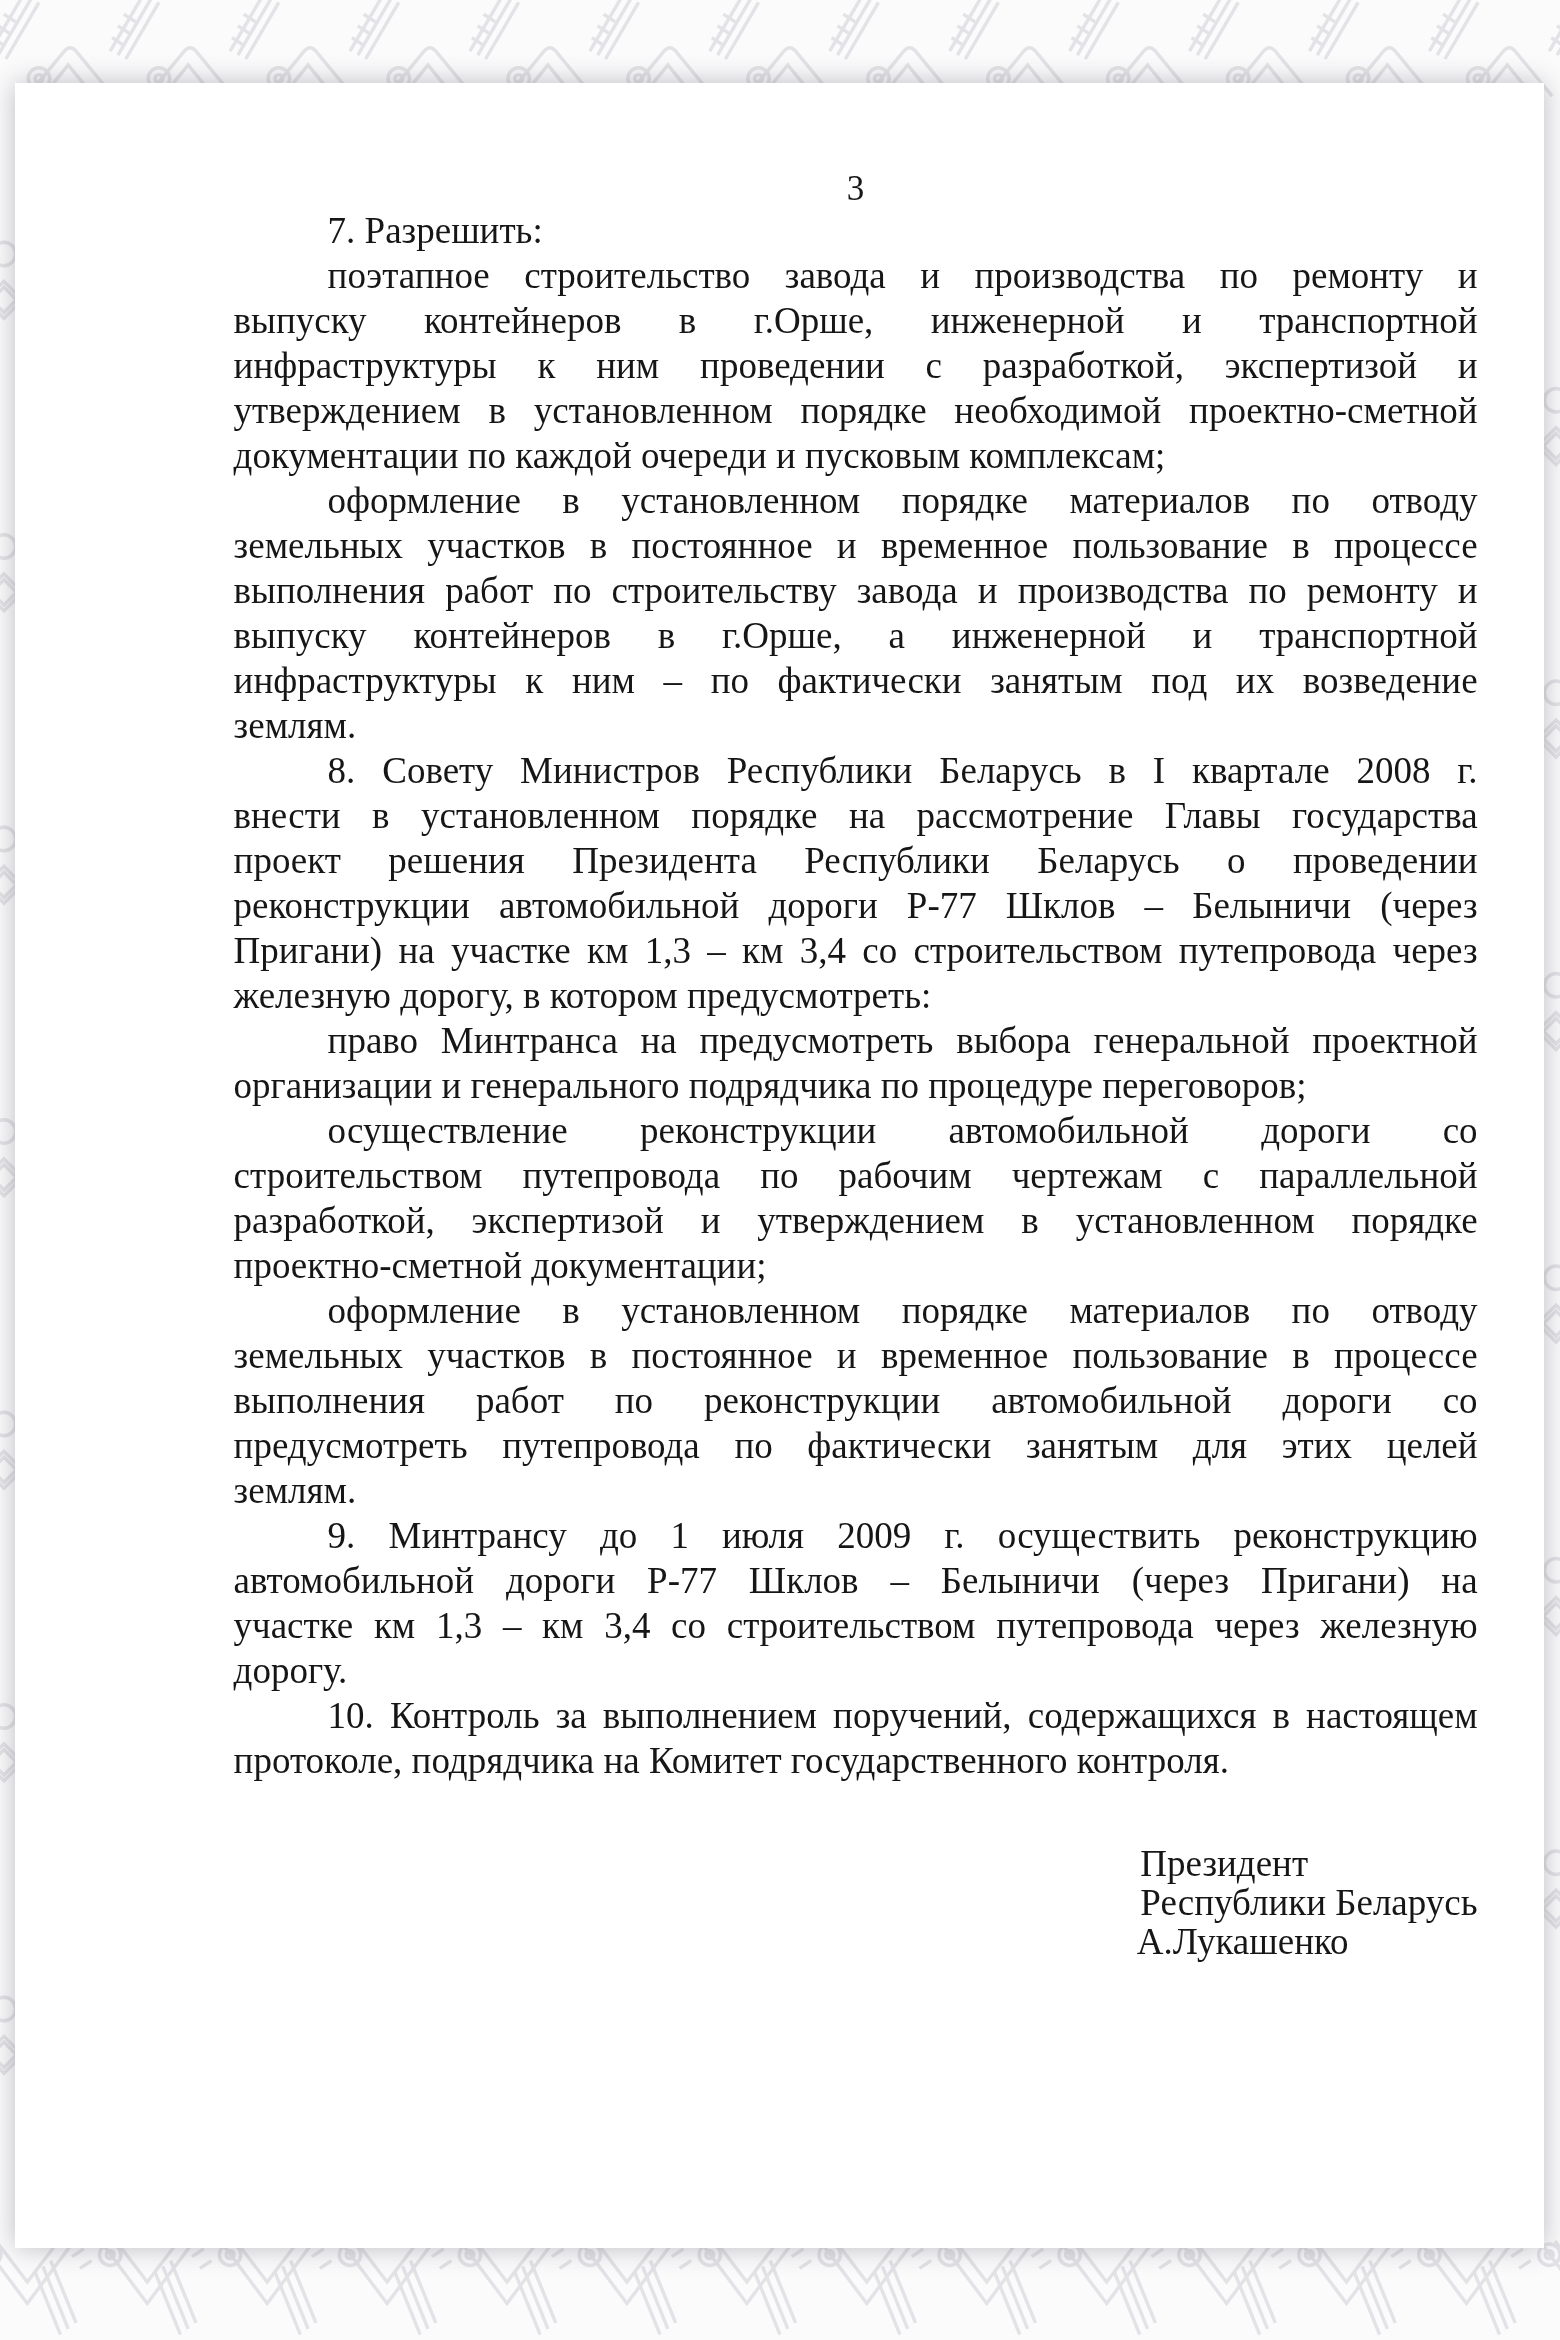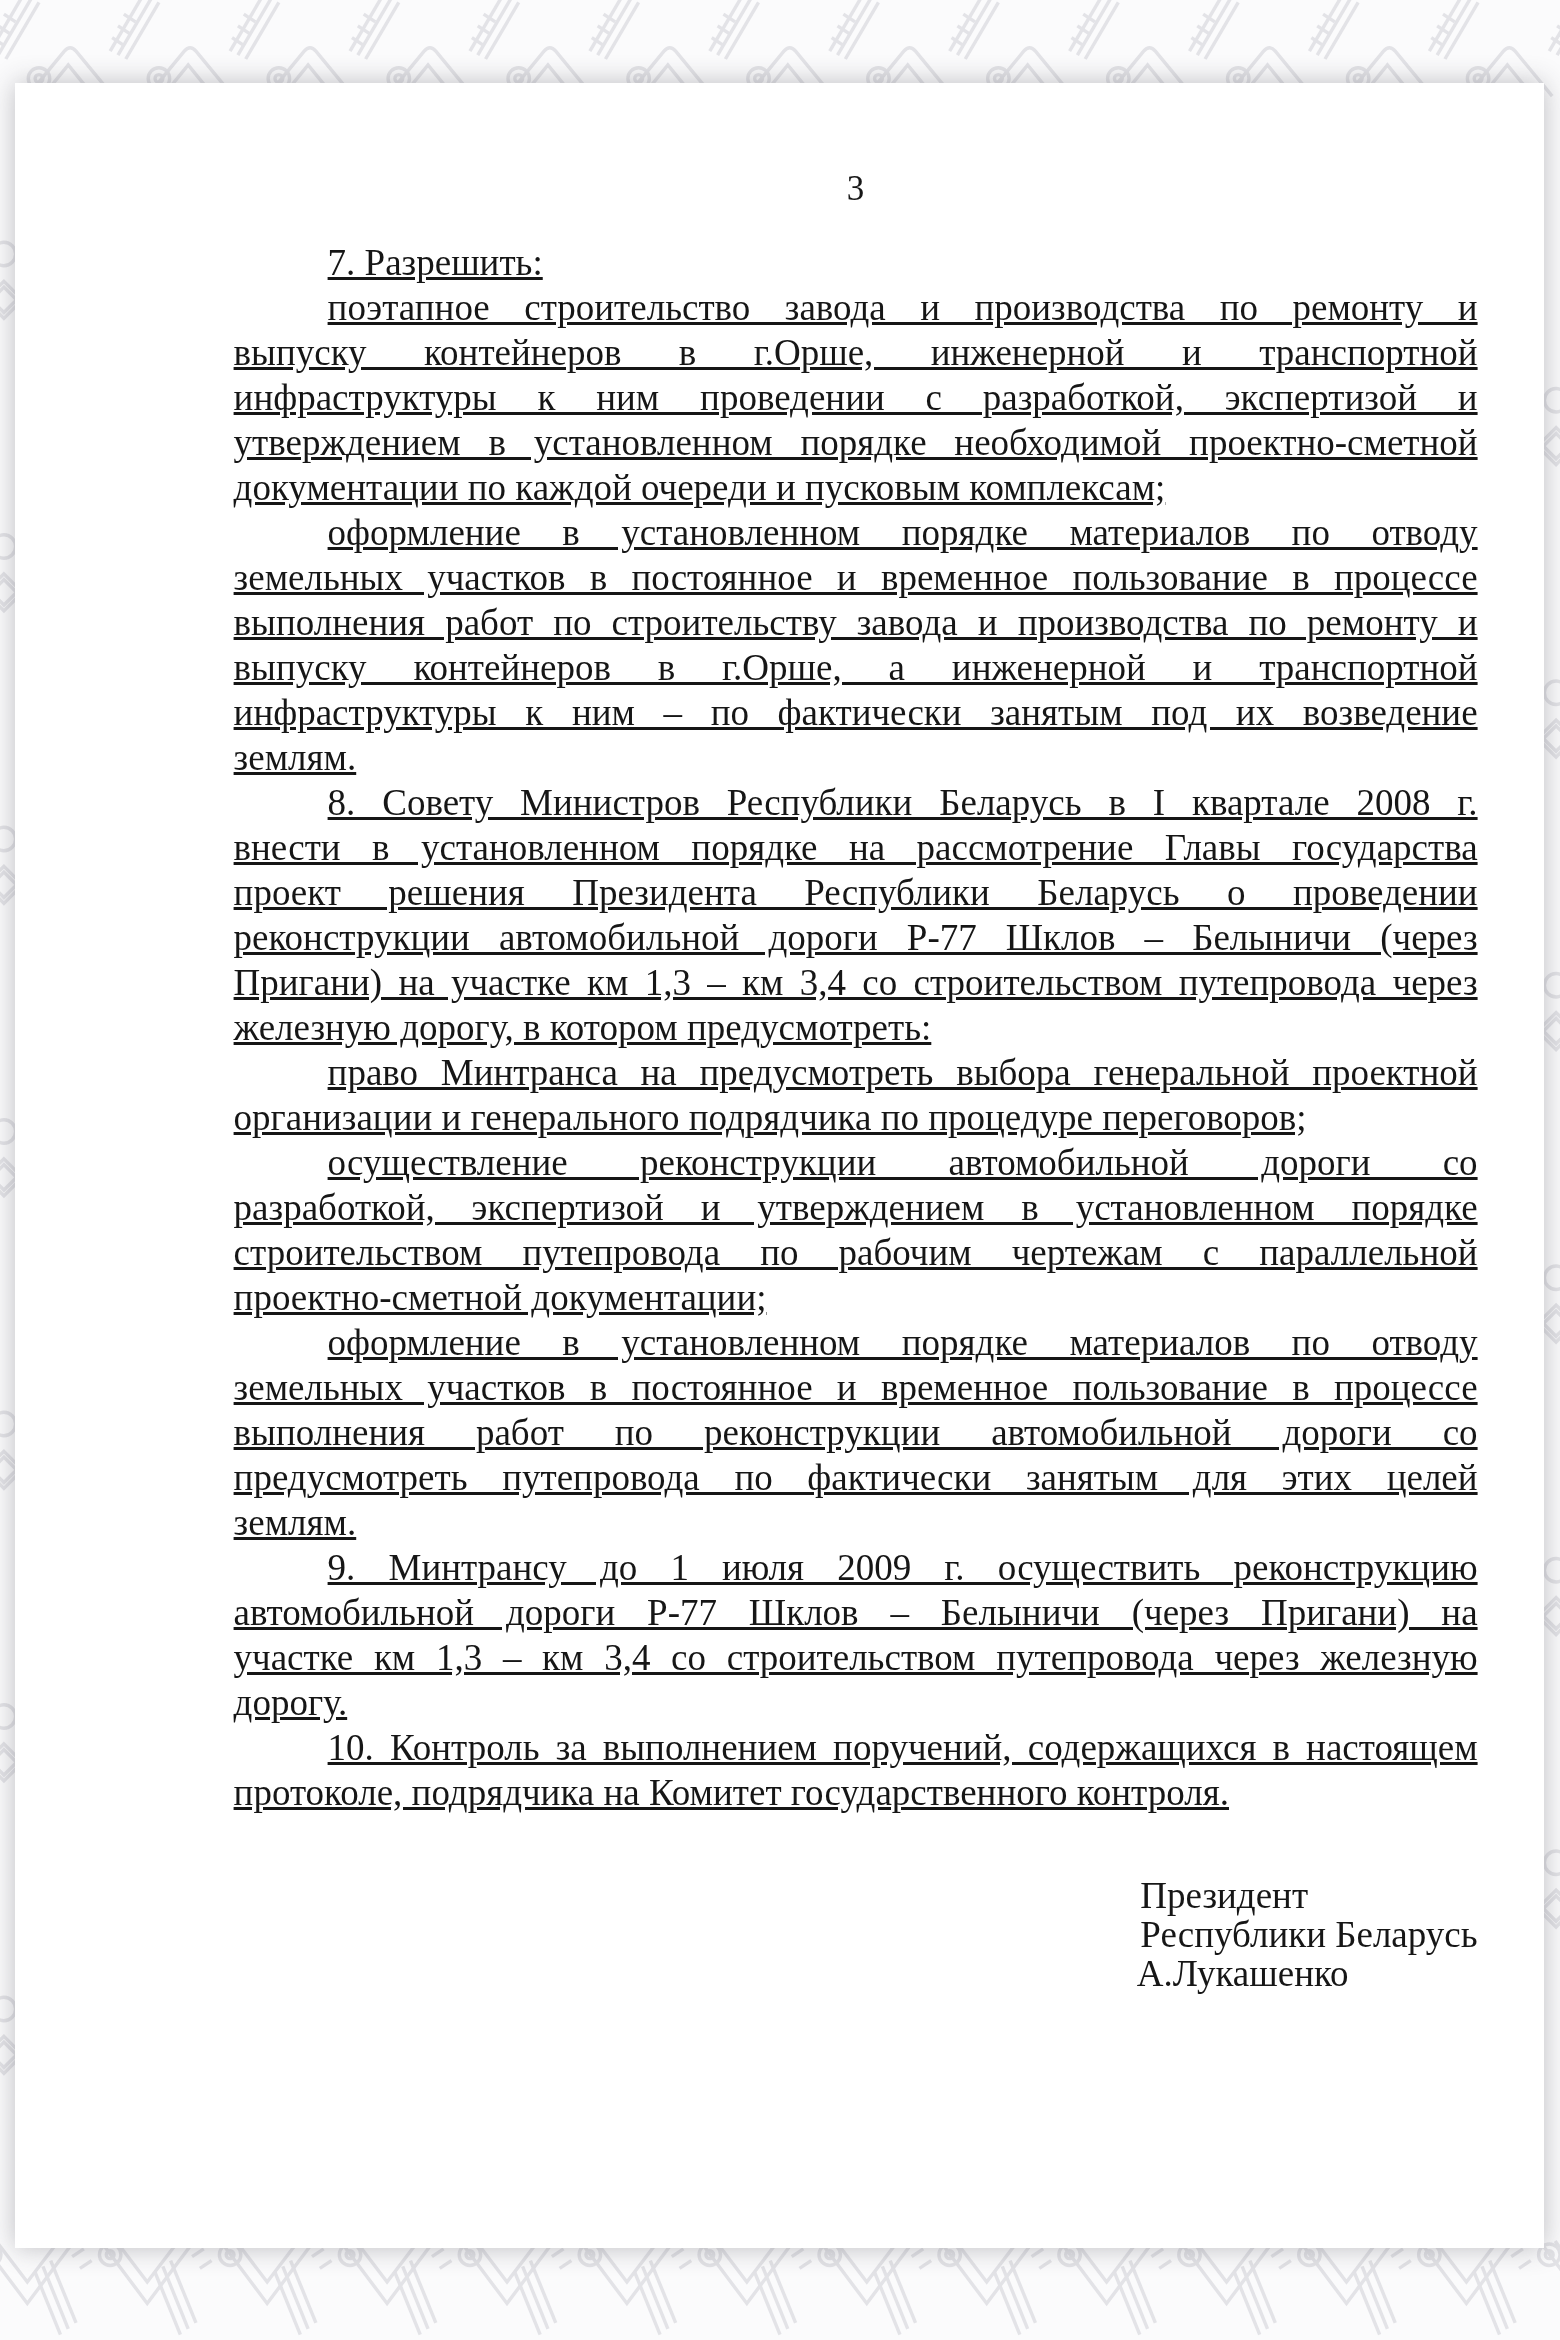--- a/index.html
+++ b/index.html
@@ -22,24 +22,22 @@
     padding:0 66px 0 219px;
     color:#161616;
   }
   .page-number{
     margin-top:86px;
     text-align:center;
     font-size:35px;
     line-height:39px;
   }
   .body-text{
-    margin-top:32px;
     font-size:37px;
     line-height:45px;
-    text-decoration:underline;
   }
   .para{margin:0;}
   .line{
     text-align:justify;
     text-align-last:justify;
     white-space:nowrap;
   }
   .line.first{text-indent:94px;}
   .line.last{text-align-last:left;}
   .signature{
@@ -165,22 +163,22 @@
           <div class="line">реконструкции автомобильной дороги Р-77 Шклов – Белыничи (через</div>
           <div class="line">Пригани) на участке км 1,3 – км 3,4 со строительством путепровода через</div>
           <div class="line last">железную дорогу, в котором предусмотреть:</div>
         </div>
         <div class="para">
           <div class="line first">право Минтранса на предусмотреть выбора генеральной проектной</div>
           <div class="line last">организации и генерального подрядчика по процедуре переговоров;</div>
         </div>
         <div class="para">
           <div class="line first">осуществление реконструкции автомобильной дороги со</div>
+          <div class="line">строительством путепровода по рабочим чертежам с параллельной</div>
           <div class="line">разработкой, экспертизой и утверждением в установленном порядке</div>
-          <div class="line">строительством путепровода по рабочим чертежам с параллельной</div>
           <div class="line last">проектно-сметной документации;</div>
         </div>
         <div class="para">
           <div class="line first">оформление в установленном порядке материалов по отводу</div>
           <div class="line">земельных участков в постоянное и временное пользование в процессе</div>
           <div class="line">выполнения работ по реконструкции автомобильной дороги со</div>
           <div class="line">предусмотреть путепровода по фактически занятым для этих целей</div>
           <div class="line last">землям.</div>
         </div>
         <div class="para">

